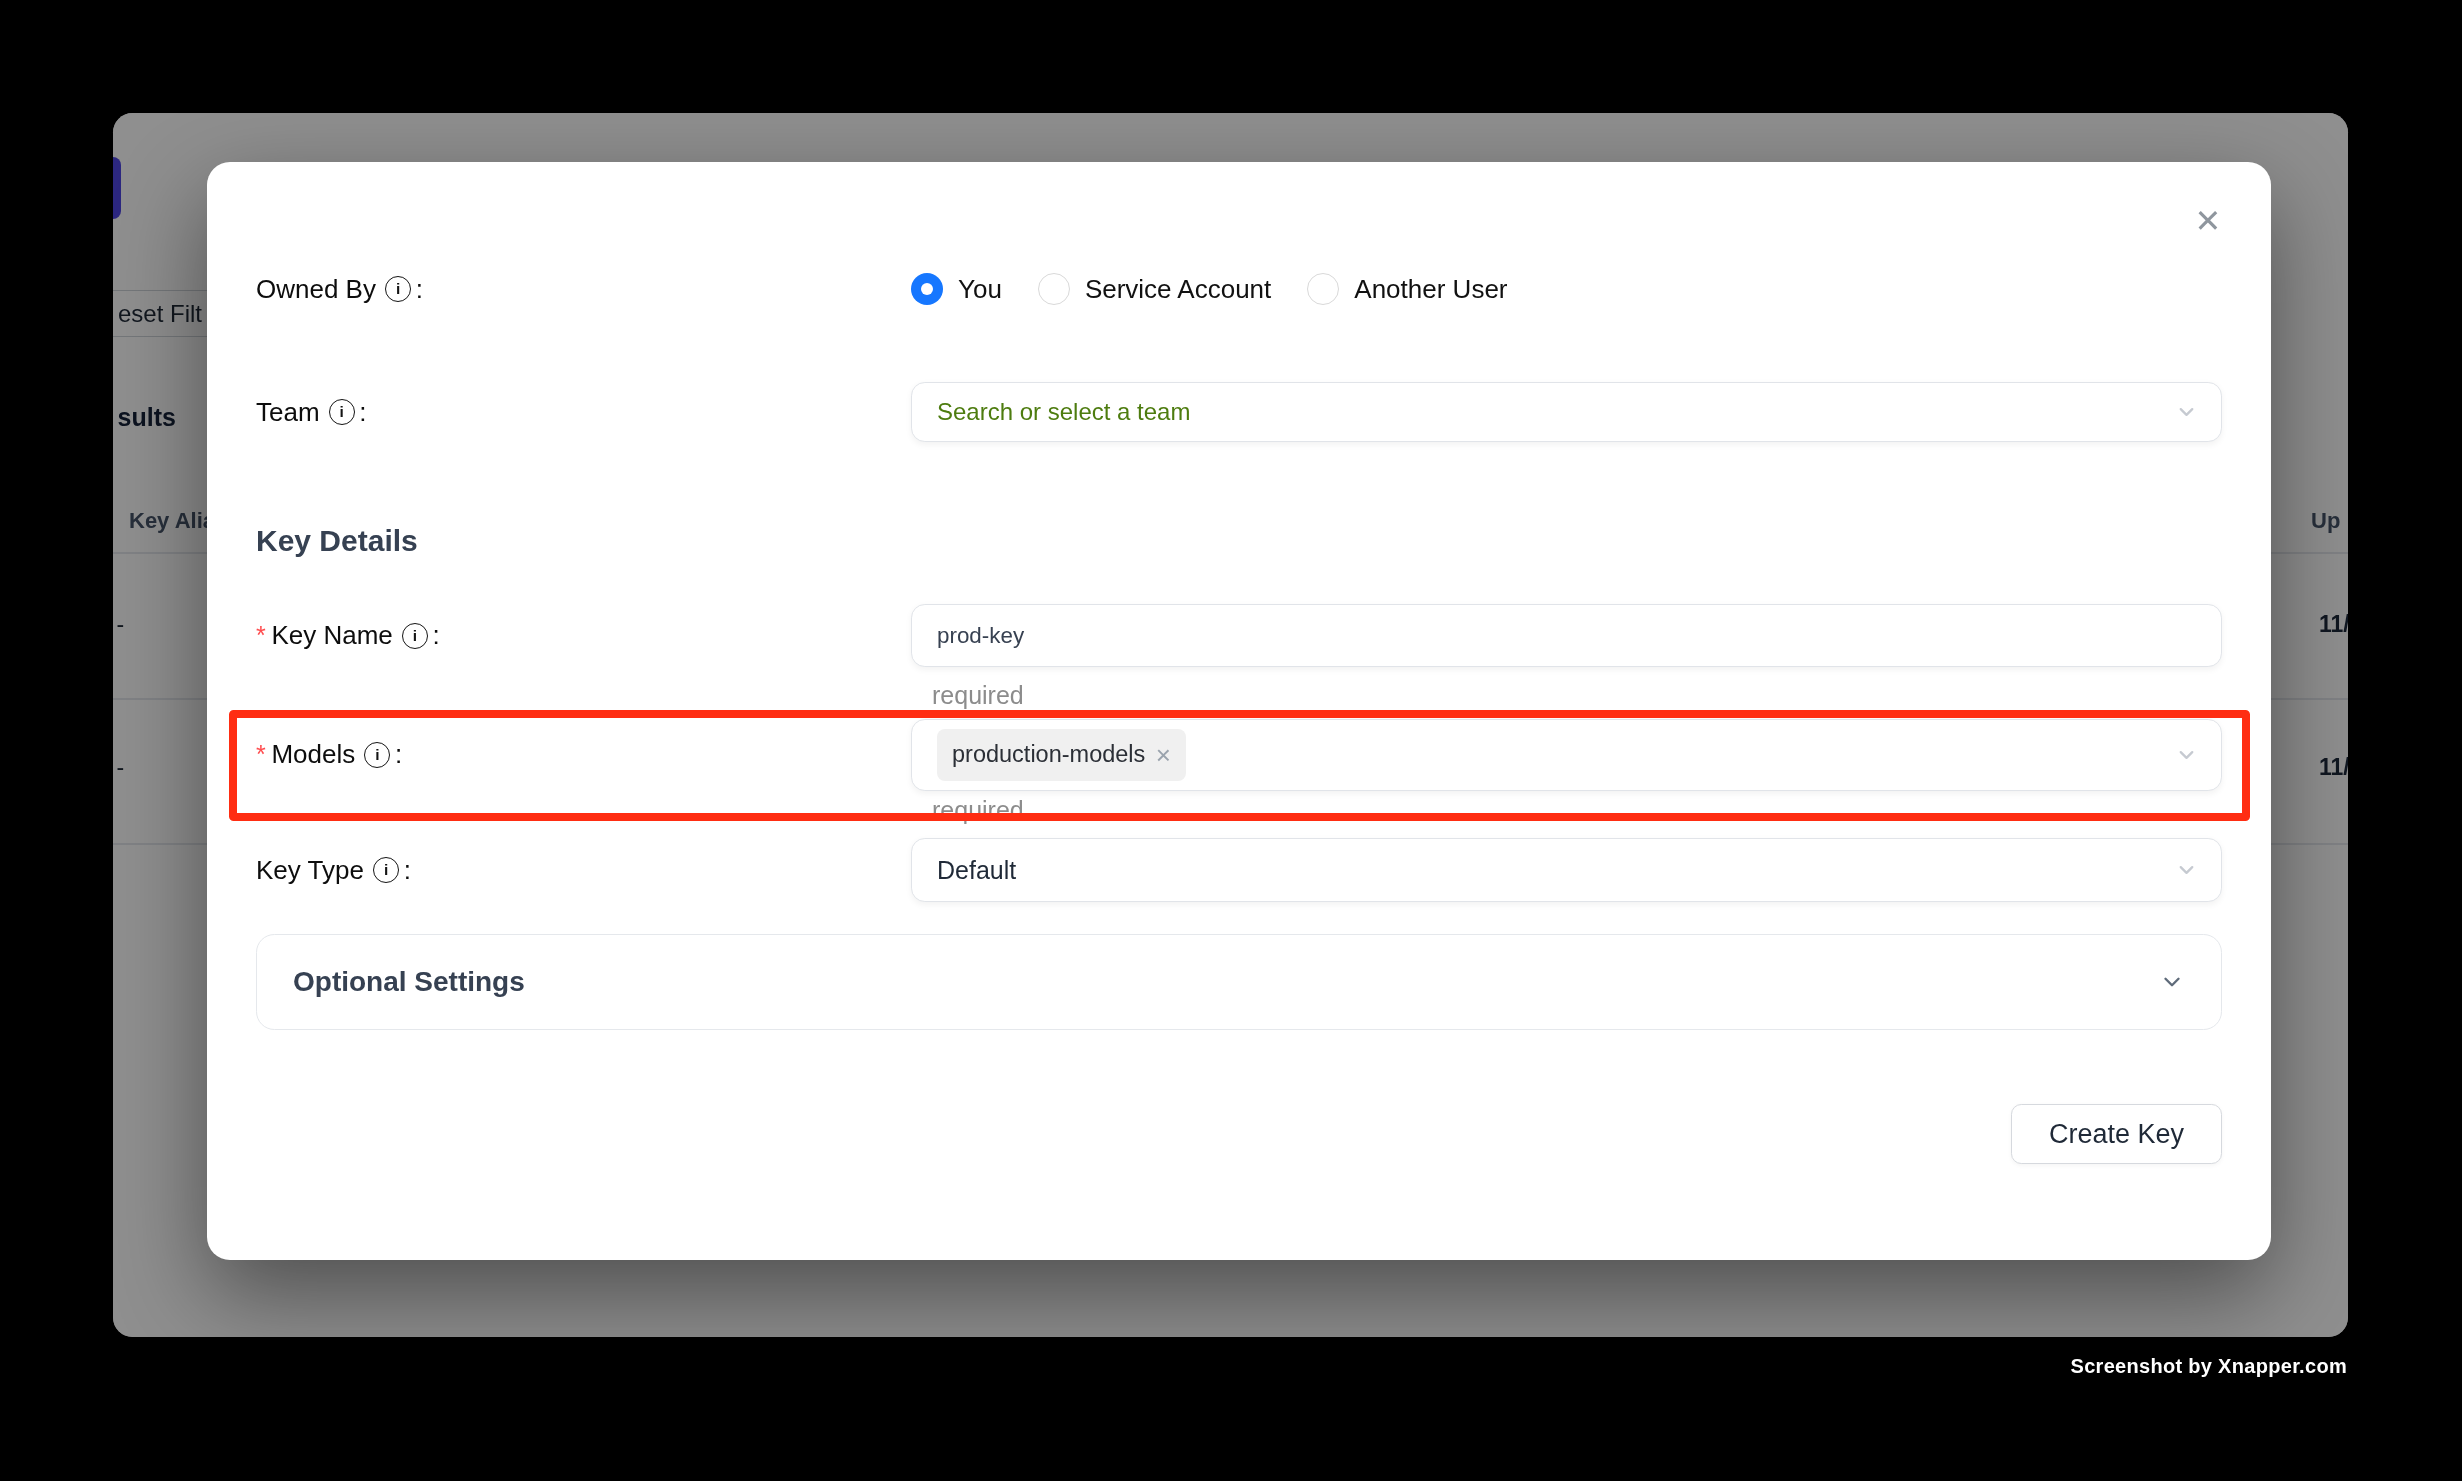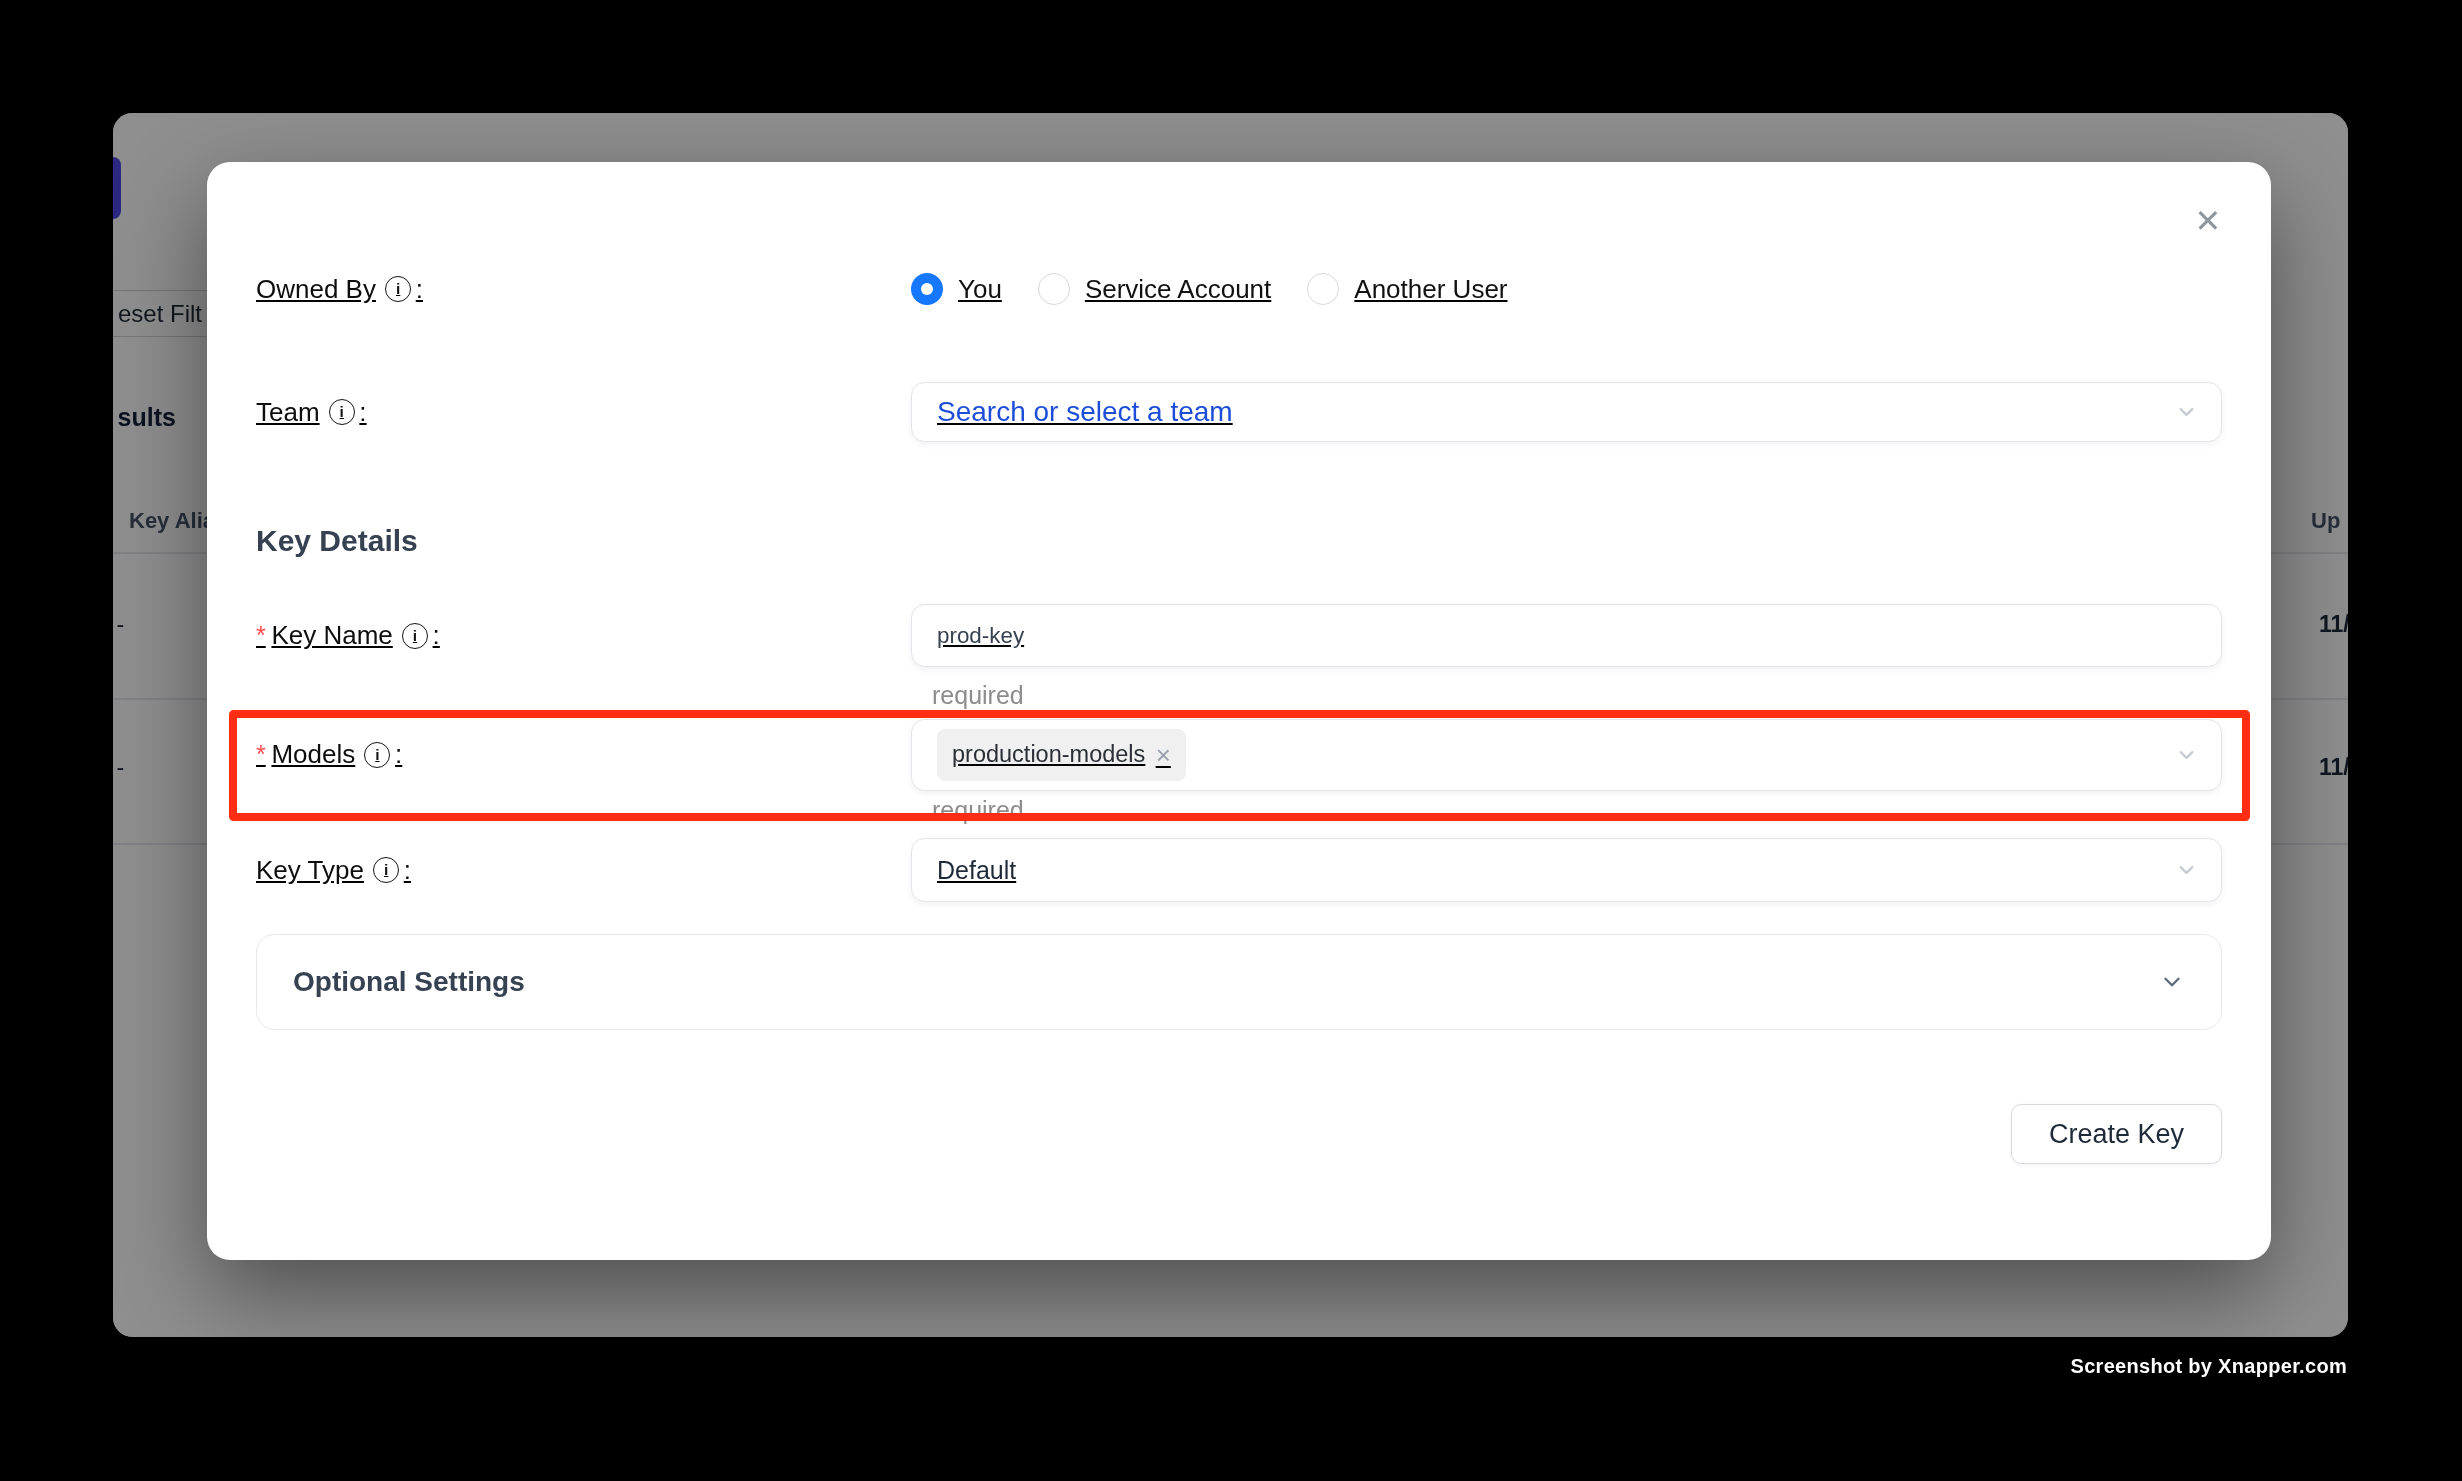--- a/index.html
+++ b/index.html
@@ -55,21 +55,21 @@
     display:flex; align-items:center; justify-content:center;
     font-size:32px; color:#8f969e; cursor:pointer; line-height:1;
   }
   .section-title {
     font-size:30px; font-weight:600; color:#364152;
     line-height:36px; margin:0;
   }
   .title-ownership { margin-top:1.7px; }
   .title-details   { margin-top:81px; }
 
-  .form-row { display:flex; align-items:center;text-decoration:underline; }
+  .form-row { display:flex; align-items:center; }
   .row-owned-by { margin-top:76px; height:34px; }
   .row-team     { margin-top:76px;  }
   .row-key-name { margin-top:45px;  }
   .row-models   { margin-top:9.2px;  }
   .row-key-type { margin-top:13.8px;  }
 
   .label-col {
     flex:0 0 655px; display:flex; align-items:center;
     font-size:26px; color:#0d0d0d;
   }
@@ -100,21 +100,21 @@
   .box {
     flex:1; position:relative; background:#fff;
     border:1.1px solid #e1e4e9; border-radius:13.8px;
     display:flex; align-items:center; padding:0 25px;
     box-shadow:0 2.3px 6.9px rgba(0,0,0,0.05);
   }
   .box-team     { height:60px; }
   .box-input    { height:63px; }
   .box-models   { height:72px; }
   .box-key-type { height:64px; }
-  .placeholder { font-size:28px; color:#1d4ed8; }
+  .placeholder { font-size:24px; color:#4d7c0f; }
   .input-value { font-size:22.4px; color:#374151; }
   .select-value { font-size:25px; color:#1f2937; }
   .chevron { position:absolute; right:23px; top:50%; transform:translateY(-50%); }
 
   .model-tag {
     display:inline-flex; align-items:center; gap:10.3px;
     height:52px; padding:0 15px;
     background:#f0f0f0; border-radius:8px;
     font-size:23.5px; color:#2b2f36;
   }

